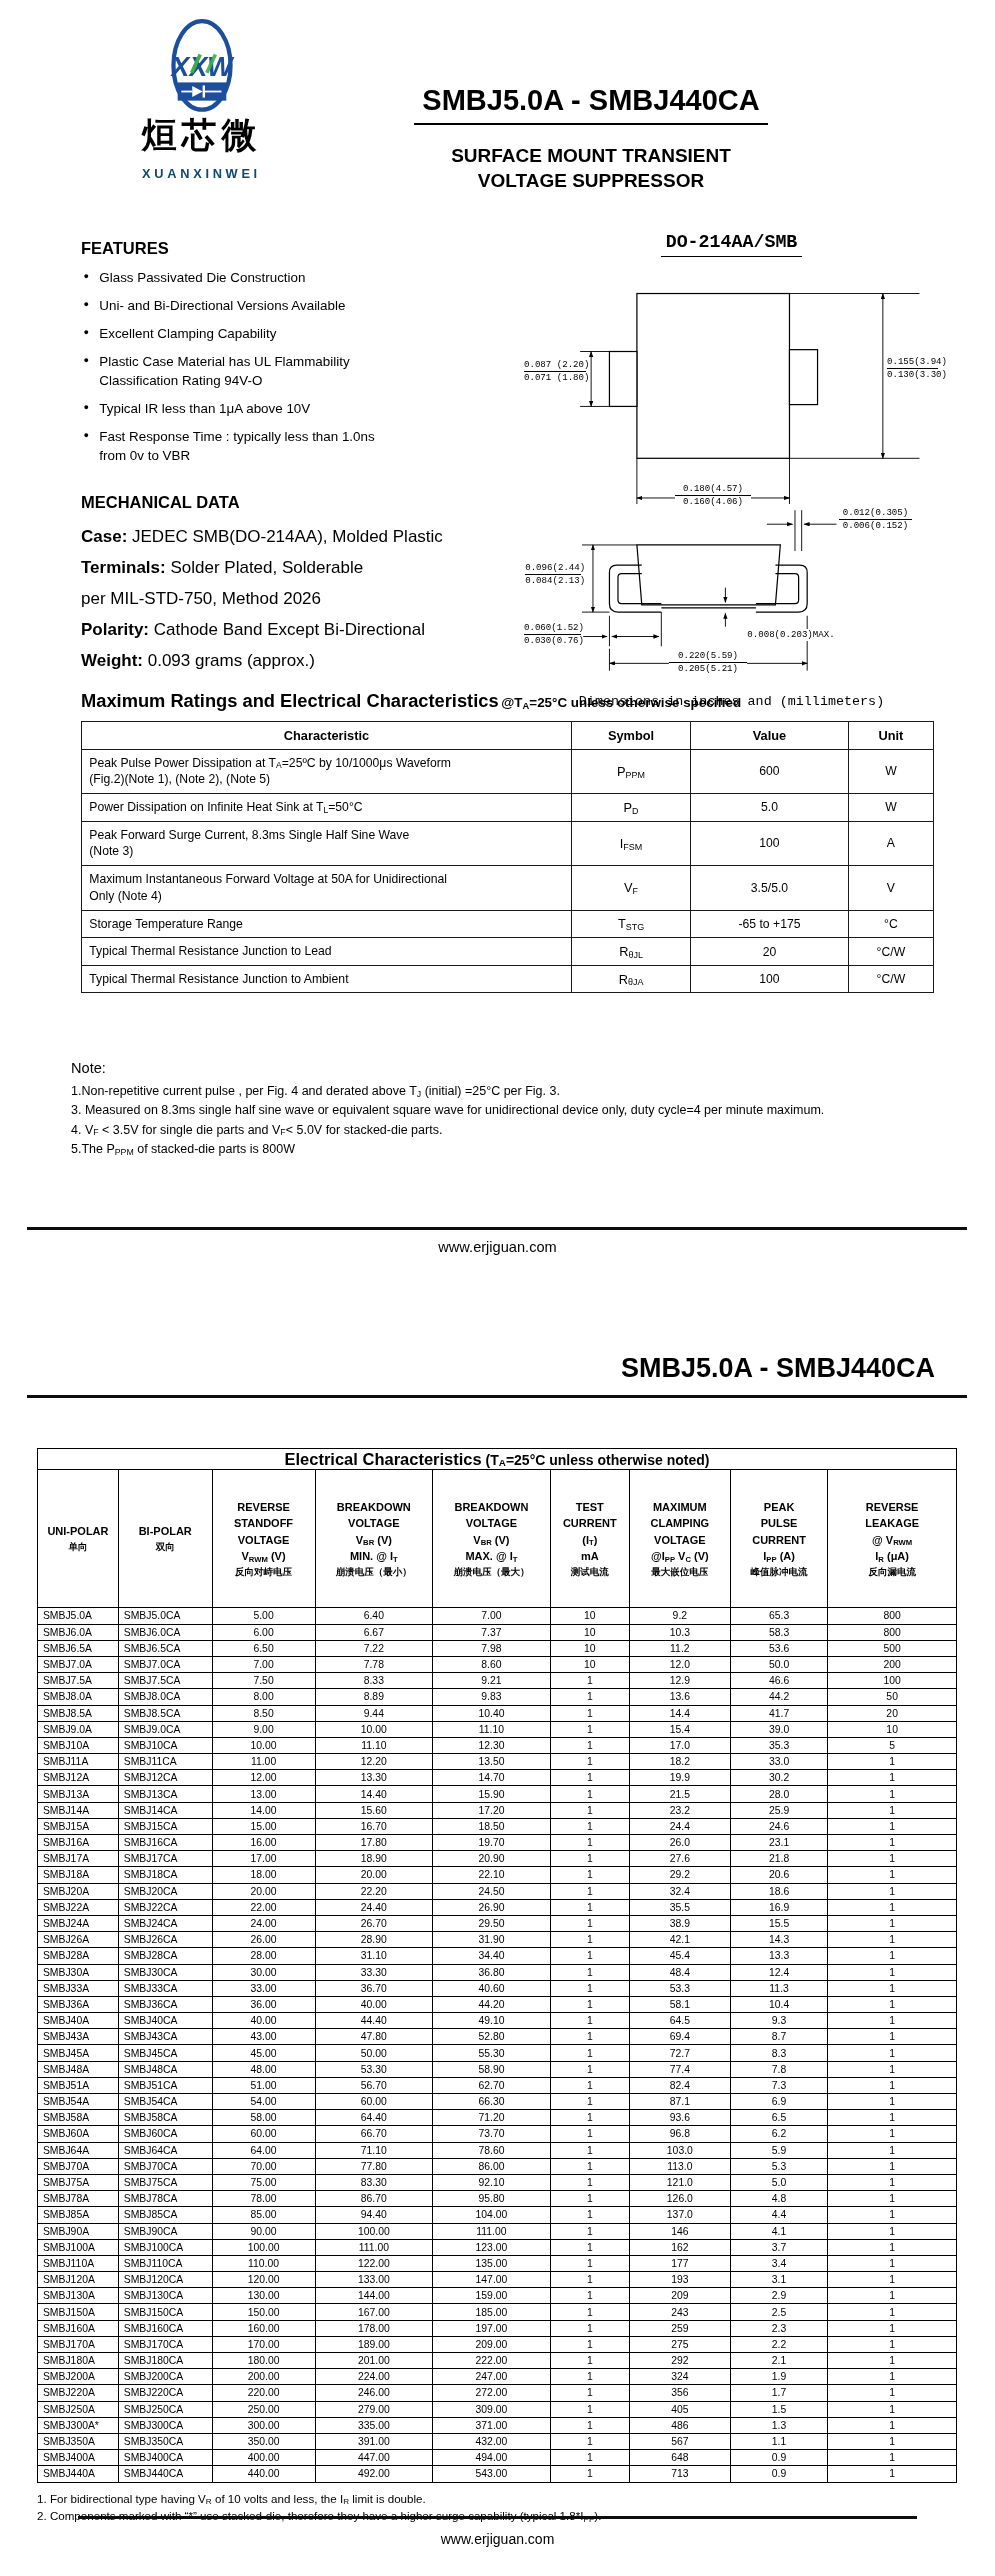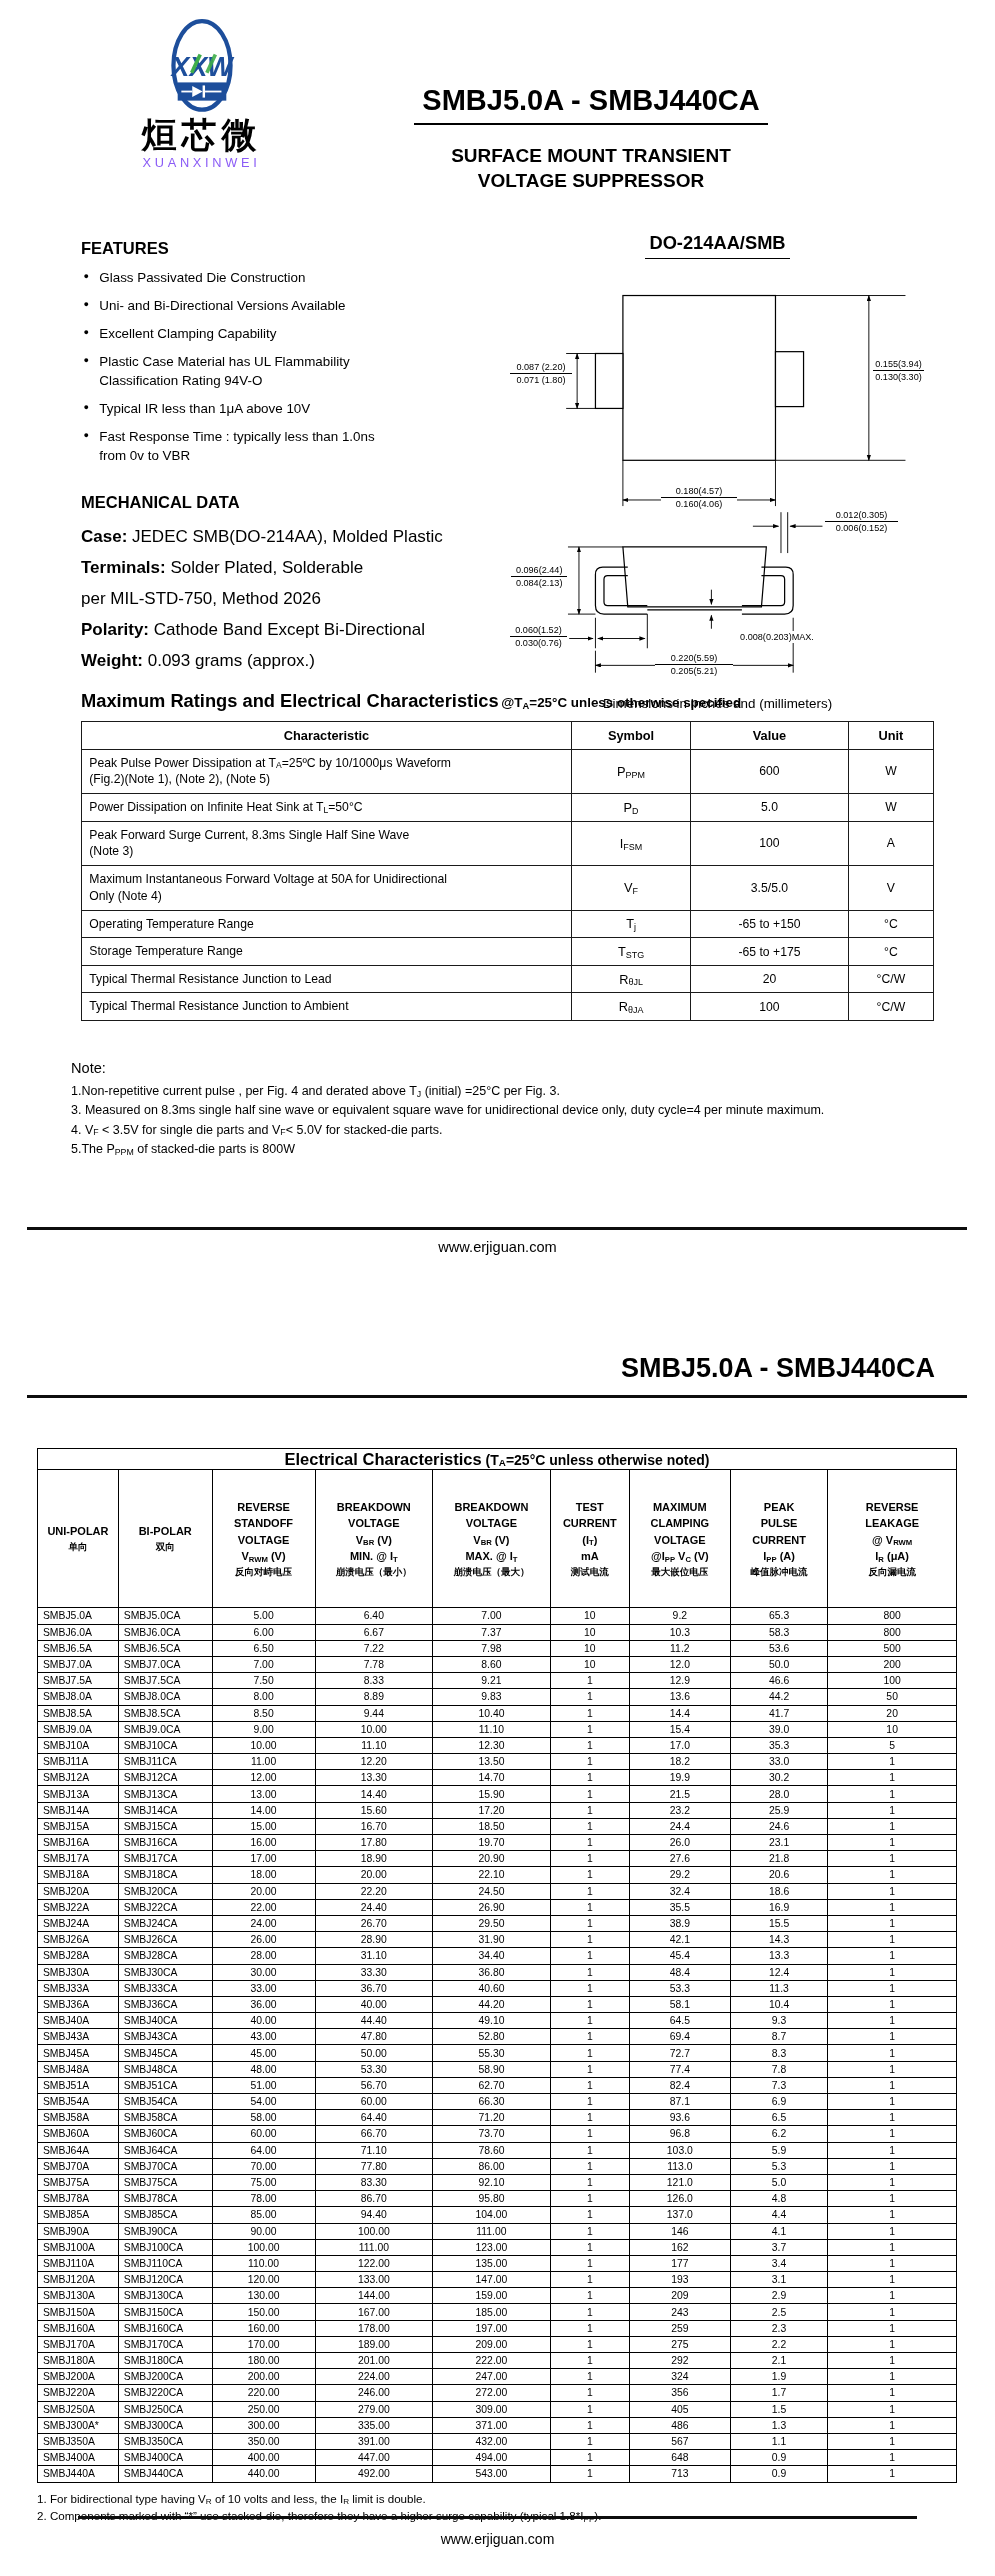--- a/index.html
+++ b/index.html
@@ -2,37 +2,37 @@
 <html style="font-size:9.8px"><head>
 <meta charset="utf-8">
 <style>
   html,body{margin:0;padding:0;background:#ffffff;}
   .page{position:relative;width:995px;height:2576px;background:#fff;
         font-family:"Liberation Sans","DejaVu Sans",sans-serif;color:#000;overflow:hidden;}
 
   
   .logo-block{position:absolute;left:113px;top:18.3px;width:177px;text-align:center;}
   .logo-cn{font-size:35px;font-weight:bold;letter-spacing:4.9px;line-height:1.05;margin-top:1.2px;}
-  .logo-latin{font-size:12.8px;font-weight:normal;letter-spacing:3.7px;color:#8b5cf6;margin-top:1px;}
+  .logo-latin{font-size:12.8px;font-weight:bold;letter-spacing:3.7px;color:#0c4a6e;margin-top:12px;}
   .title-block{position:absolute;left:329px;top:84px;width:524px;text-align:center;}
   .doc-title{display:inline-block;font-size:29px;font-weight:bold;border-bottom:2.4px solid #000;
              padding:0 8.5px 6.1px 8.5px;margin:0;letter-spacing:0;}
   .doc-sub{font-size:19px;font-weight:bold;line-height:1.3;margin-top:19px;}
 
   
   .features-block{position:absolute;left:81px;top:239px;width:415px;}
   .sec-h{font-size:16.5px;font-weight:bold;margin:0 0 9.8px 0;}
   .feat-li{position:relative;padding-left:18.3px;font-size:13.4px;line-height:1.42;margin-bottom:9.1px;}
   .feat-li .bullet{position:absolute;left:2.4px;top:1.8px;font-size:9.1px;}
   .mech-block{position:absolute;left:81px;top:493px;width:415px;}
   .mline{font-size:17px;line-height:1.82;}
   .mline b{font-weight:bold;}
 
   
-  .package-block{position:absolute;left:501px;top:232px;width:433px;text-align:center;}
+  .package-block{position:absolute;left:515px;top:232px;width:433px;text-align:center;font-family:Liberation Mono, monospace;}
   .pkg-h{display:inline-block;font-size:18.3px;font-weight:bold;border-bottom:1.8px solid #000;
          padding:0 4.9px 3.7px 4.9px;margin:0;}
   .diagram{position:relative;width:415px;height:426px;margin:6.1px auto 0 auto;text-align:left;}
   .diagram svg{position:absolute;left:0;top:0;}
   .dim{position:absolute;background:#fff;}
   .dim span{display:block;text-align:center;font-size:9.1px;line-height:1.35;white-space:nowrap;}
   .dim .db{border-top:1.2px solid #000;}
   .dim.single span{border:none;}
   .pkg-cap{font-size:13.4px;margin-top:4.9px;text-align:center;}
 
@@ -297,28 +297,20 @@
             <td class="ru">A</td>
           </tr>
           <tr>
             <td class="rc">
               <div><span>Maximum Instantaneous Forward Voltage at 50A for Unidirectional</span></div>
               <div><span>Only (Note 4)</span></div>
             </td>
             <td class="rs"><span>V</span><span class="sb">F</span></td>
             <td class="rv">3.5/5.0</td>
             <td class="ru">V</td>
-          </tr>
-          <tr>
-            <td class="rc">
-              <div><span>Operating Temperature Range</span></div>
-            </td>
-            <td class="rs"><span>T</span><span class="sb">j</span></td>
-            <td class="rv">-65 to +150</td>
-            <td class="ru">°C</td>
           </tr>
           <tr>
             <td class="rc">
               <div><span>Storage Temperature Range</span></div>
             </td>
             <td class="rs"><span>T</span><span class="sb">STG</span></td>
             <td class="rv">-65 to +175</td>
             <td class="ru">°C</td>
           </tr>
           <tr>

